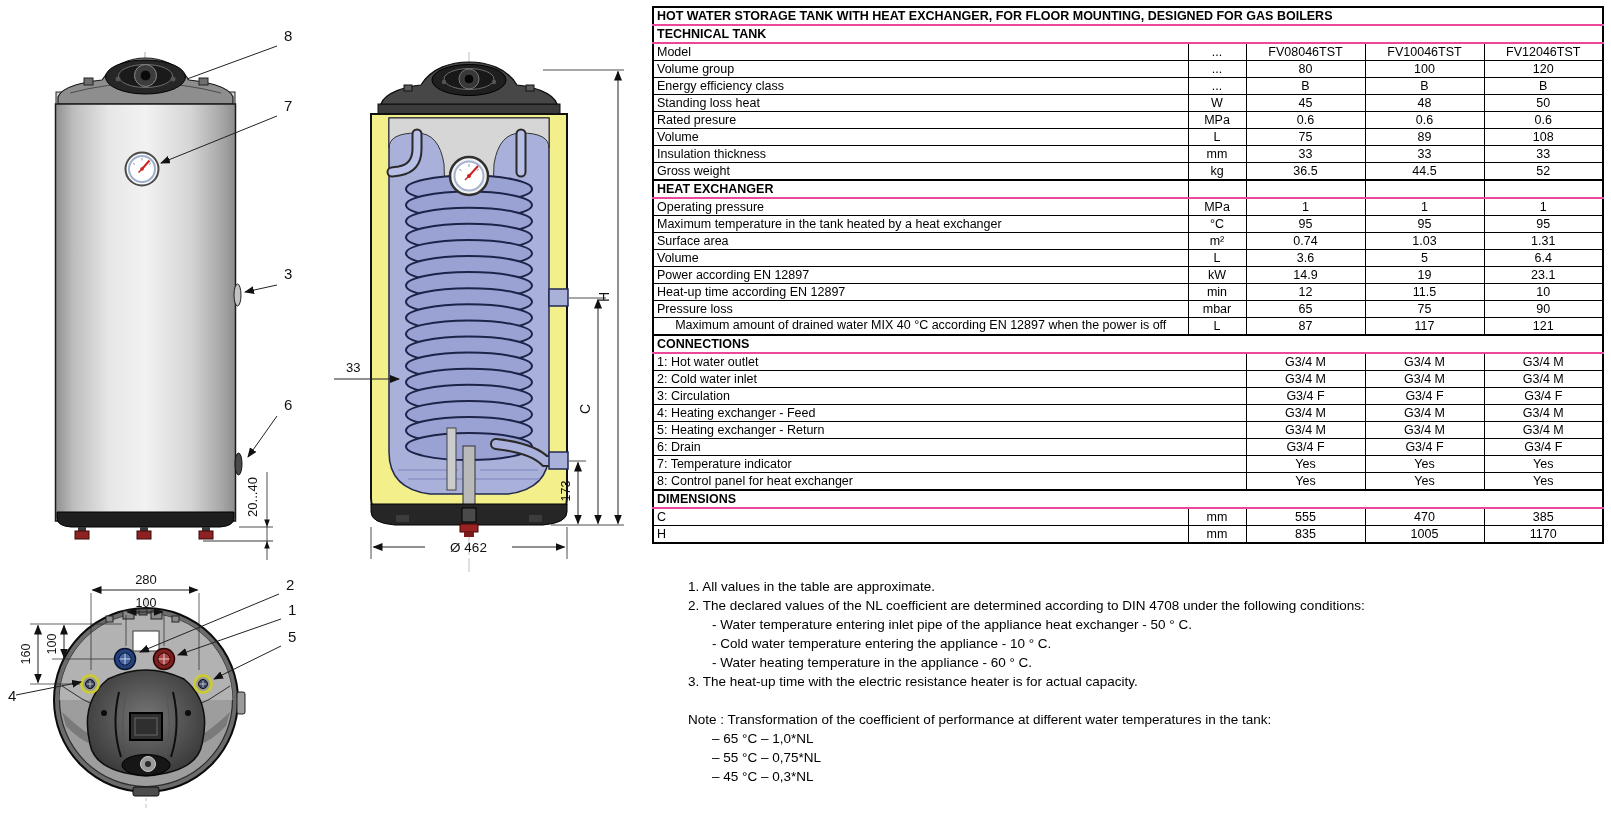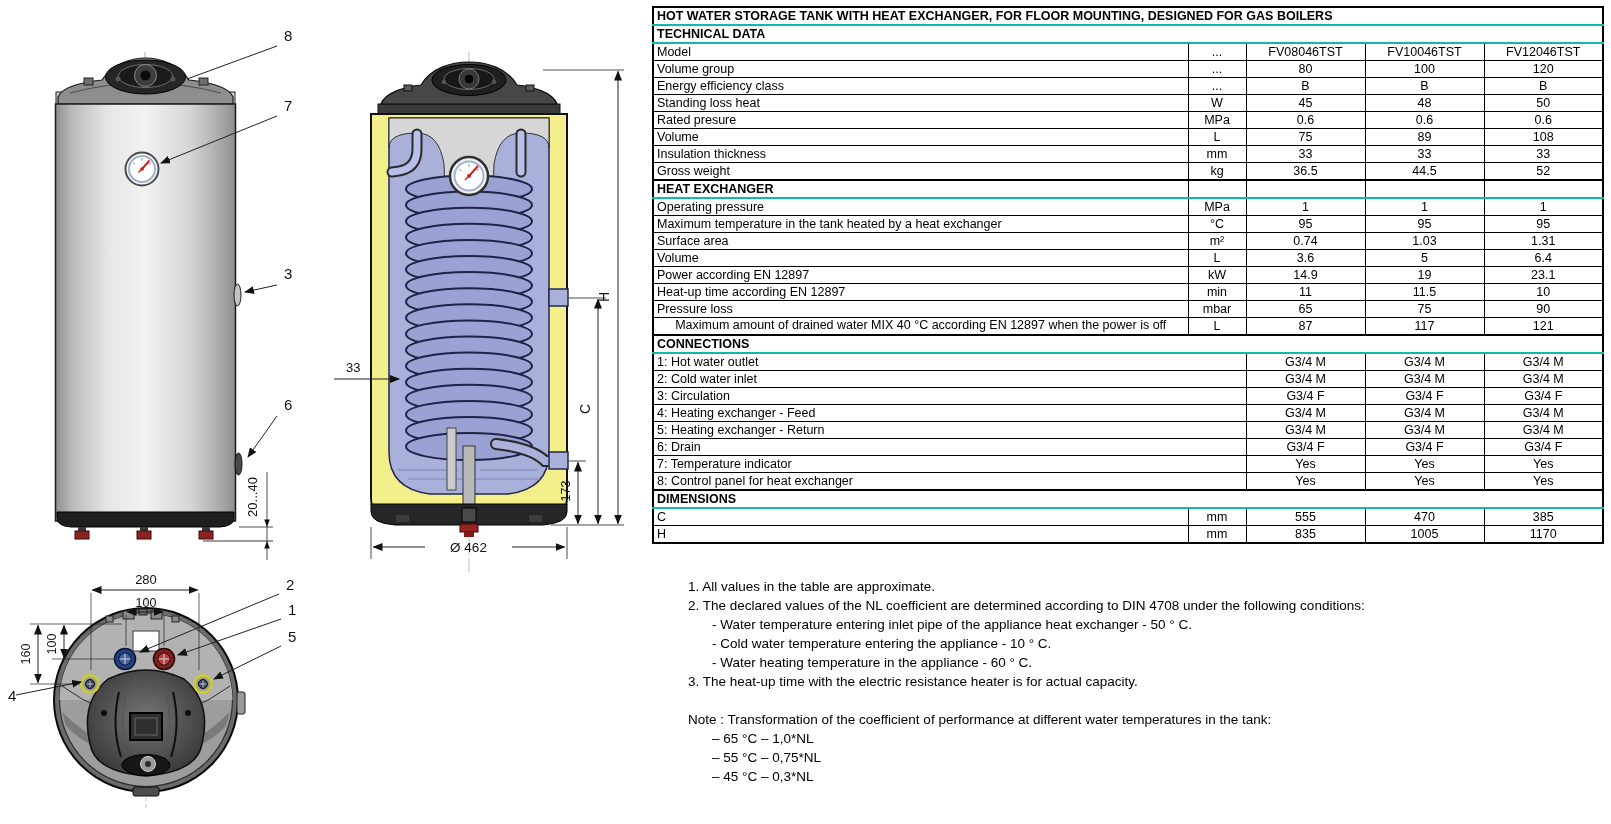--- a/index.html
+++ b/index.html
@@ -7,21 +7,21 @@
        font-family:"Liberation Sans",sans-serif;color:#000;}
   .stage{position:absolute;inset:0;}
   svg.draw{position:absolute;left:0;top:0;}
 
   table.spec{position:absolute;left:652px;top:6px;width:950px;
     border-collapse:collapse;table-layout:fixed;font-size:12.5px;
     border:2px solid #000;}
   .spec td{border:1px solid #000;padding:0 3px;height:16px;line-height:15px;
     white-space:nowrap;overflow:hidden;}
   .spec td.wrap{white-space:normal;line-height:13.5px;text-align:center;}
-  .spec tr.ttl td,.spec tr.sec td{font-weight:bold;border-top:2px solid #000;border-bottom:2px solid #14b8a6;border-radius:7px;}
+  .spec tr.ttl td,.spec tr.sec td{font-weight:bold;border-top:2px solid #000;border-bottom:2px solid #ec4899;border-radius:7px;}
   .spec td.u,.spec td.v{text-align:center;}
 
   .notes{position:absolute;left:688px;top:577px;font-size:13.5px;line-height:19px;}
   .notes .ind{padding-left:24px;}
   .notes .gap{height:19px;}
   .note-list div{padding-left:24px;}
 </style>
 </head>
 <body>
 
@@ -299,21 +299,21 @@
         <col style="width:58px">
         <col style="width:119px">
         <col style="width:119px">
         <col style="width:119px">
       </colgroup>
   <tbody>
   <tr class="ttl">
     <td colspan="5">HOT WATER STORAGE TANK WITH HEAT EXCHANGER, FOR FLOOR MOUNTING, DESIGNED FOR GAS BOILERS</td>
   </tr>
   <tr class="sec">
-    <td colspan="5">TECHNICAL DATA</td>
+    <td colspan="5">TECHNICAL TANK</td>
   </tr>
   <tr>
           <td class="l">Model</td>
           <td class="u">...</td>
           <td class="v">FV08046TST</td>
           <td class="v">FV10046TST</td>
           <td class="v">FV12046TST</td>
         </tr>
   <tr>
           <td class="l">Volume group</td>
@@ -402,21 +402,21 @@
   <tr>
           <td class="l">Power according EN 12897</td>
           <td class="u">kW</td>
           <td class="v">14.9</td>
           <td class="v">19</td>
           <td class="v">23.1</td>
         </tr>
   <tr>
           <td class="l">Heat-up time according EN 12897</td>
           <td class="u">min</td>
-          <td class="v">11</td>
+          <td class="v">12</td>
           <td class="v">11.5</td>
           <td class="v">10</td>
         </tr>
   <tr>
           <td class="l">Pressure loss</td>
           <td class="u">mbar</td>
           <td class="v">65</td>
           <td class="v">75</td>
           <td class="v">90</td>
         </tr>

